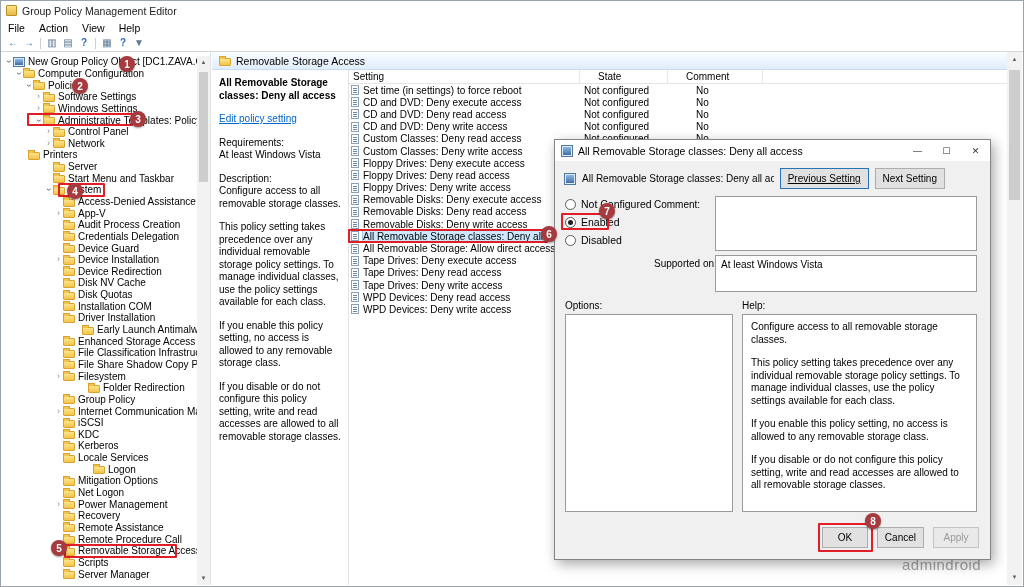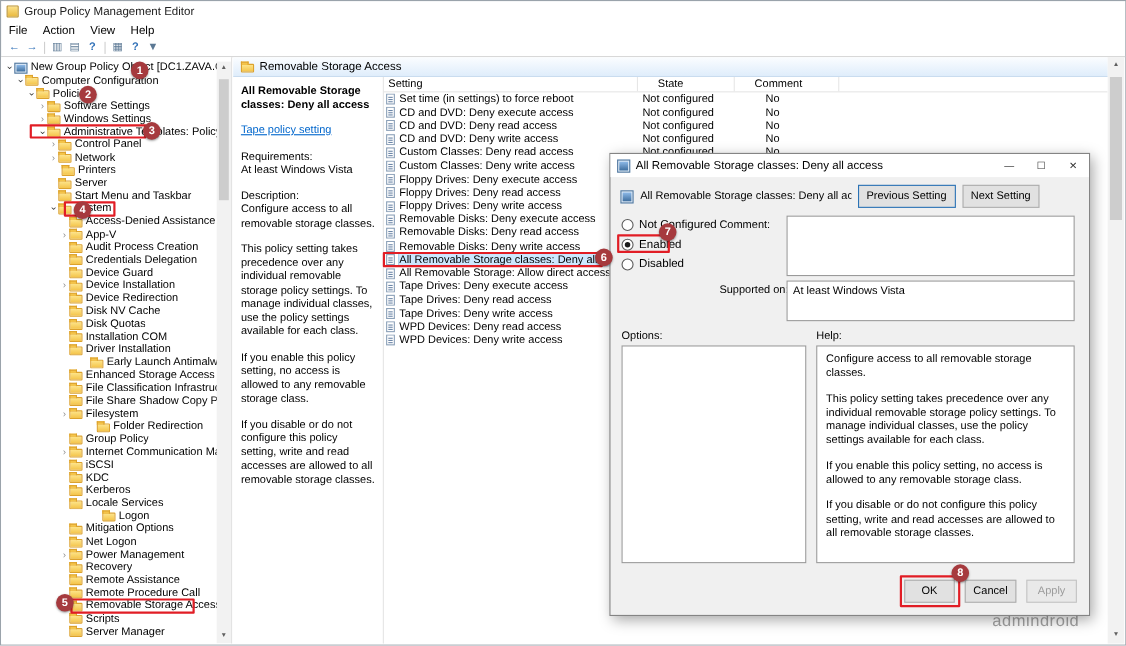--- a/index.html
+++ b/index.html
@@ -70,21 +70,21 @@
   .dialog { position:absolute; left:553px; top:138px; width:437px; height:421px; background:#f0f0f0; border:1px solid #848484; box-shadow:3px 4px 12px rgba(0,0,0,0.35); font-size:10.5px; z-index:10; }
   .dlg-titlebar { height:21px; background:#fff; display:flex; align-items:center; gap:5px; padding-left:6px; font-size:10.5px; }
   .dlg-icon { width:12px; height:12px; background:#dce9f6; border:1px solid #53799f; position:relative; }
   .dlg-icon::after { content:""; position:absolute; inset:1px; background:linear-gradient(#8db9e8,#3f6f9f); }
   .dlg-controls { margin-left:auto; display:flex; height:100%; }
   .dlg-ctrl { width:29px; display:flex; align-items:center; justify-content:center; font-size:9px; color:#333; }
   .dlg-body { position:absolute; top:21px; left:0; right:0; bottom:0; }
   .dlg-header { position:absolute; top:7px; left:9px; right:9px; height:21px; display:flex; align-items:center; gap:6px; }
   .dlg-setting-name { flex:1; font-size:10px; white-space:nowrap; overflow:hidden; }
   .btn { background:#e1e1e1; border:1px solid #adadad; height:21px; min-width:46px; font-family:"Liberation Sans",sans-serif; font-size:10px; padding:0 7px; cursor:default; }
-  .btn.default { border-color:#2a72b5; }
+  .btn.default { border-color:#2a72b5;text-decoration:underline; }
   .btn.disabled { color:#9a9a9a; background:#e9e9e9; border-color:#c3c3c3; }
   .hdr-spacer { flex:0 0 30px; }
   .radio-col { position:absolute; top:34px; left:10px; width:88px; }
   .radio-row { display:flex; align-items:center; gap:5px; height:18px; cursor:default; }
   .radio { width:11px; height:11px; border:1px solid #5a5a5a; border-radius:50%; background:#fff; position:relative; flex:0 0 11px; }
   .radio.checked::after { content:""; position:absolute; inset:2px; border-radius:50%; background:#1a1a1a; }
   .lbl { position:absolute; font-size:10px; }
   .comment-lbl { top:38px; left:99px; }
   .comment-box { position:absolute; top:35px; left:160px; right:13px; height:55px; background:#fff; border:1px solid #9a9a9a; resize:none; font-family:inherit; }
   .supported-lbl { top:97px; left:99px; }
@@ -168,21 +168,21 @@
         <div class="tree-item" style="padding-left: 43px;">
           <span class="chev">›</span>
           <span class="folder-icon"></span>
           <span class="tree-label">Control Panel</span>
         </div>
         <div class="tree-item" style="padding-left: 43px;">
           <span class="chev">›</span>
           <span class="folder-icon"></span>
           <span class="tree-label">Network</span>
         </div>
-        <div class="tree-item" style="padding-left: 46px;">
+        <div class="tree-item" style="padding-left: 18px;">
           <span class="chev"></span>
           <span class="folder-icon"></span>
           <span class="tree-label">Printers</span>
         </div>
         <div class="tree-item" style="padding-left: 43px;">
           <span class="chev"></span>
           <span class="folder-icon"></span>
           <span class="tree-label">Server</span>
         </div>
         <div class="tree-item" style="padding-left: 43px;">
@@ -368,21 +368,21 @@
     </div>
   </div>
 
   <div class="pane-header">
     <span class="folder-icon"></span>
     <span>Removable Storage Access</span>
   </div>
 
   <div class="desc-pane">
     <div class="desc-title">All Removable Storage classes: Deny all access</div>
-    <div class="desc-link">Tape policy setting</div>
+    <div class="desc-link">Edit policy setting</div>
     <div class="desc-label">Requirements:</div>
     <div>At least Windows Vista</div>
     <div class="desc-label mt">Description:</div>
     <div>
         <p style="margin-top: 0px;">Configure access to all removable storage classes.</p>
         <p>This policy setting takes precedence over any individual removable storage policy settings. To manage individual classes, use the policy settings available for each class.</p>
         <p>If you enable this policy setting, no access is allowed to any removable storage class.</p>
         <p>If you disable or do not configure this policy setting, write and read accesses are allowed to all removable storage classes.</p>
       </div>
   </div>

